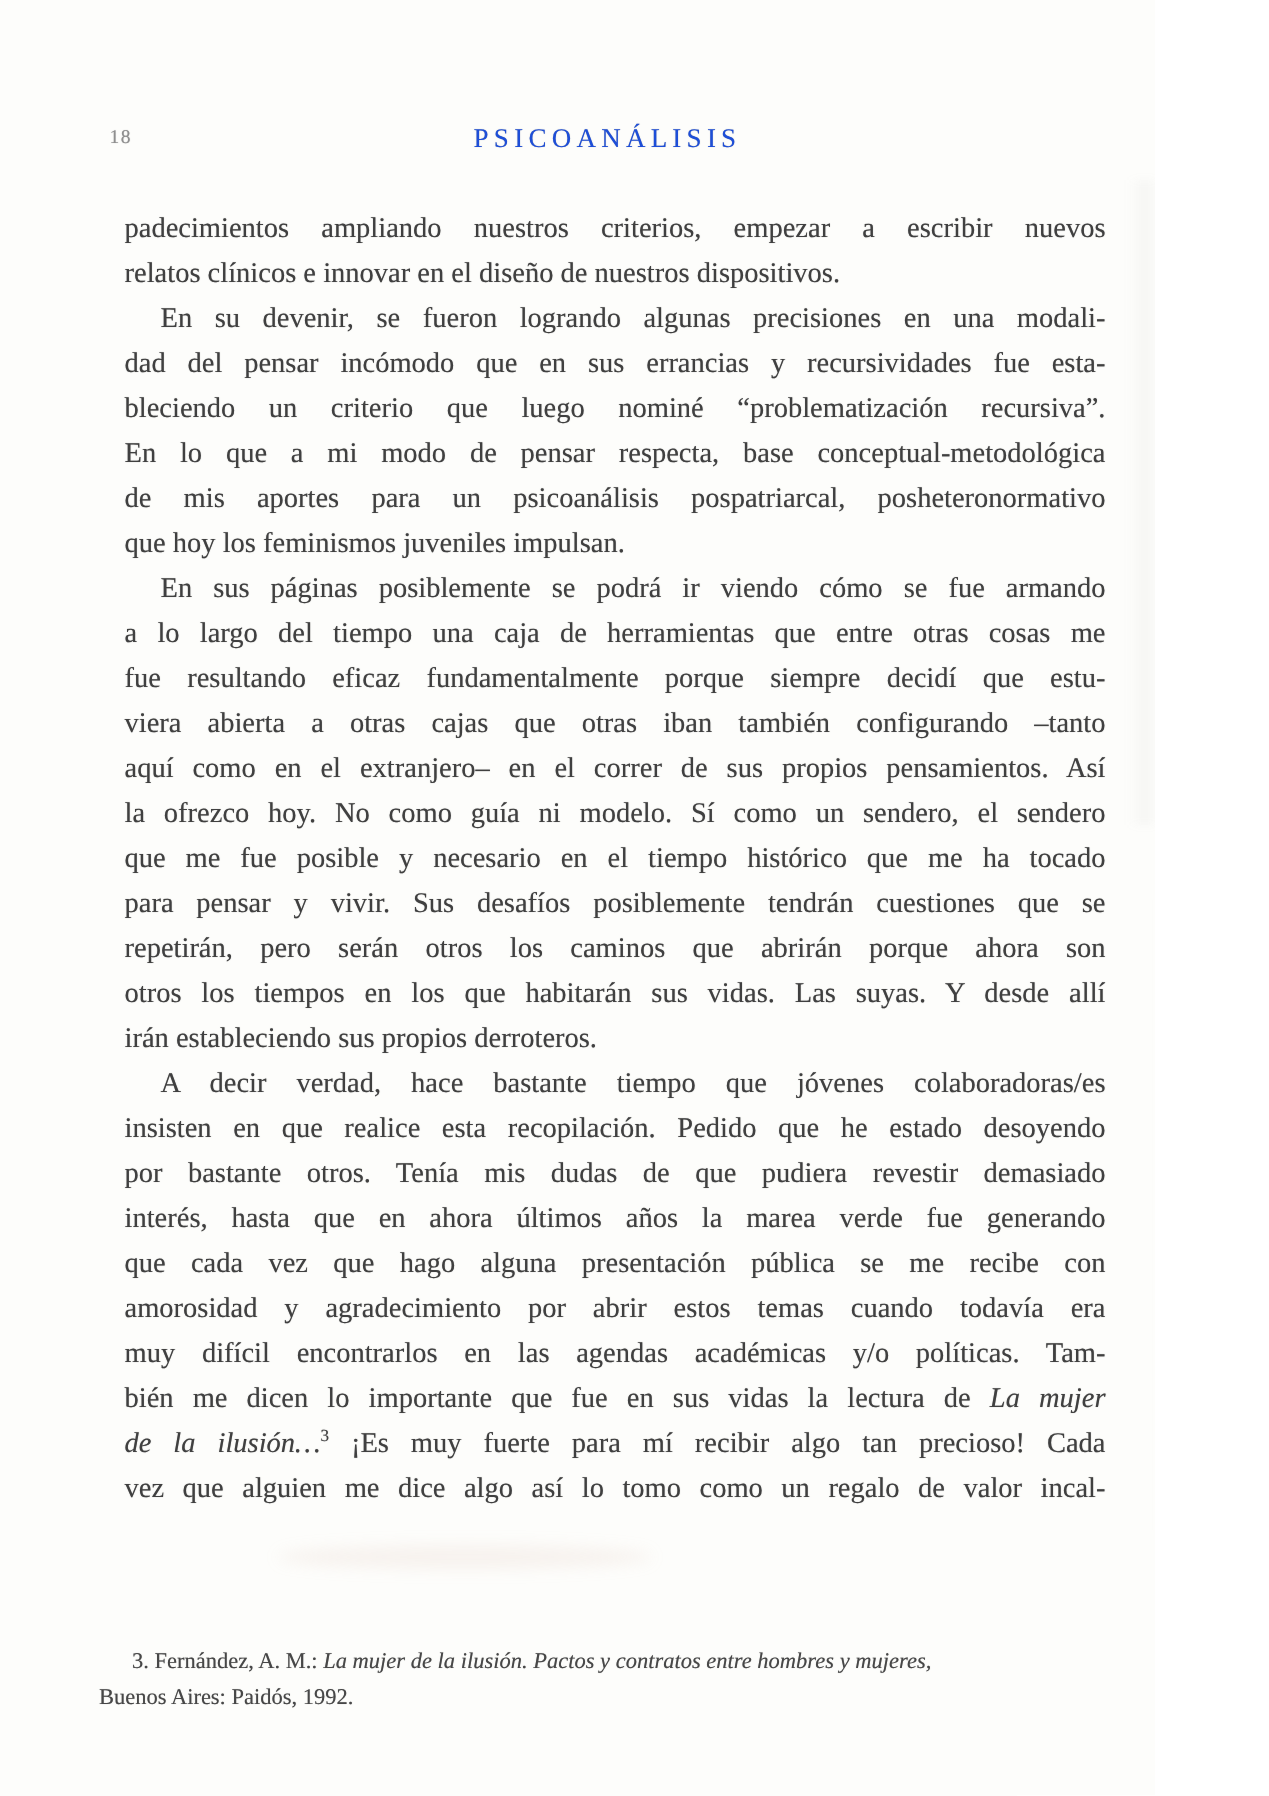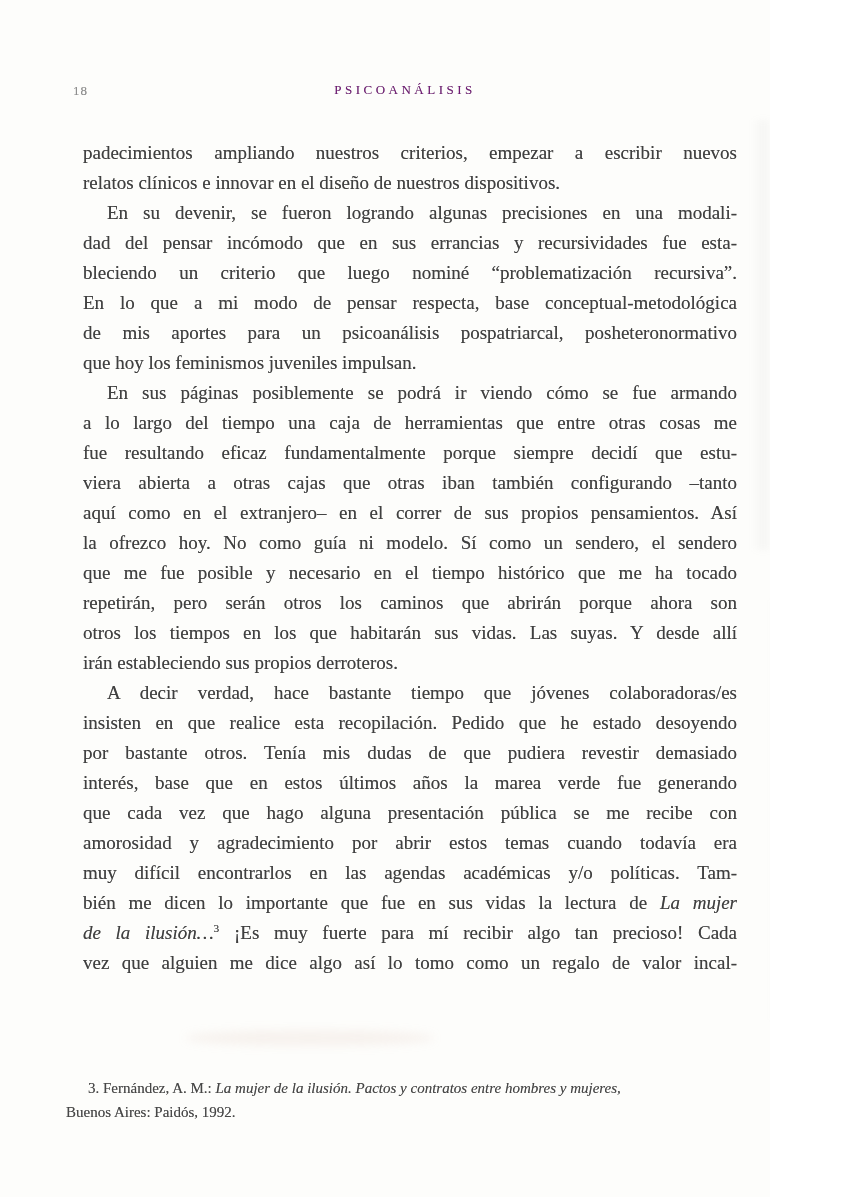--- a/index.html
+++ b/index.html
@@ -32,23 +32,23 @@
     font-size: 13px;
     letter-spacing: 1px;
     color: #8f8f8f;
     text-shadow: 0 0 0.6px rgba(140,140,140,0.7);
   }
   .running-title {
     position: absolute;
     left: 0;
     right: 0;
     text-align: center;
-    font-size: 13px;
+    font-size: 18px;
     letter-spacing: 3.5px;
-    color: #701a75;
+    color: #1d4ed8;
     text-shadow: 0 0 0.6px rgba(140,140,140,0.7);
   }
 
   
   .body-text {
     position: absolute;
     top: 138px;
     left: 83px;
     width: 654px;
     font-size: 19px;
@@ -81,20 +81,21 @@
     top: 1076px;
     left: 66px;
     width: 690px;
     font-size: 15px;
     line-height: 24px;
     color: #474747;
     text-shadow: 0 0 0.5px rgba(70,70,70,0.55);
   }
   .fn-line1 {
     text-indent: 22px;
+    margin-top: 20px;
   }
 
   
   .streak-right {
     position: absolute;
     top: 120px;
     left: 752px;
     width: 22px;
     height: 430px;
     background: linear-gradient(to right, rgba(150,150,150,0), rgba(150,150,150,0.07), rgba(150,150,150,0));
@@ -142,27 +143,28 @@
     <div class="line">En lo que a mi modo de pensar respecta, base conceptual-metodológica</div>
     <div class="line">de mis aportes para un psicoanálisis pospatriarcal, posheteronormativo</div>
     <div class="line pend">que hoy los feminismos juveniles impulsan.</div>
     <div class="line ind">En sus páginas posiblemente se podrá ir viendo cómo se fue armando</div>
     <div class="line">a lo largo del tiempo una caja de herramientas que entre otras cosas me</div>
     <div class="line">fue resultando eficaz fundamentalmente porque siempre decidí que estu-</div>
     <div class="line">viera abierta a otras cajas que otras iban también configurando –tanto</div>
     <div class="line">aquí como en el extranjero– en el correr de sus propios pensamientos. Así</div>
     <div class="line">la ofrezco hoy. No como guía ni modelo. Sí como un sendero, el sendero</div>
     <div class="line">que me fue posible y necesario en el tiempo histórico que me ha tocado</div>
+    <div class="line">para pensar y vivir. Sus desafíos posiblemente tendrán cuestiones que se</div>
     <div class="line">repetirán, pero serán otros los caminos que abrirán porque ahora son</div>
     <div class="line">otros los tiempos en los que habitarán sus vidas. Las suyas. Y desde allí</div>
     <div class="line pend">irán estableciendo sus propios derroteros.</div>
     <div class="line ind">A decir verdad, hace bastante tiempo que jóvenes colaboradoras/es</div>
     <div class="line">insisten en que realice esta recopilación. Pedido que he estado desoyendo</div>
     <div class="line">por bastante otros. Tenía mis dudas de que pudiera revestir demasiado</div>
-    <div class="line">interés, base que en estos últimos años la marea verde fue generando</div>
+    <div class="line">interés, hasta que en ahora últimos años la marea verde fue generando</div>
     <div class="line">que cada vez que hago alguna presentación pública se me recibe con</div>
     <div class="line">amorosidad y agradecimiento por abrir estos temas cuando todavía era</div>
     <div class="line">muy difícil encontrarlos en las agendas académicas y/o políticas. Tam-</div>
     <div class="line">
       <span>bién me dicen lo importante que fue en sus vidas la lectura de </span><span class="it">La mujer</span>
     </div>
     <div class="line">
       <span class="it">de la ilusión…</span><sup class="fnref">3</sup><span> ¡Es muy fuerte para mí recibir algo tan precioso! Cada</span>
     </div>
     <div class="line">vez que alguien me dice algo así lo tomo como un regalo de valor incal-</div>

